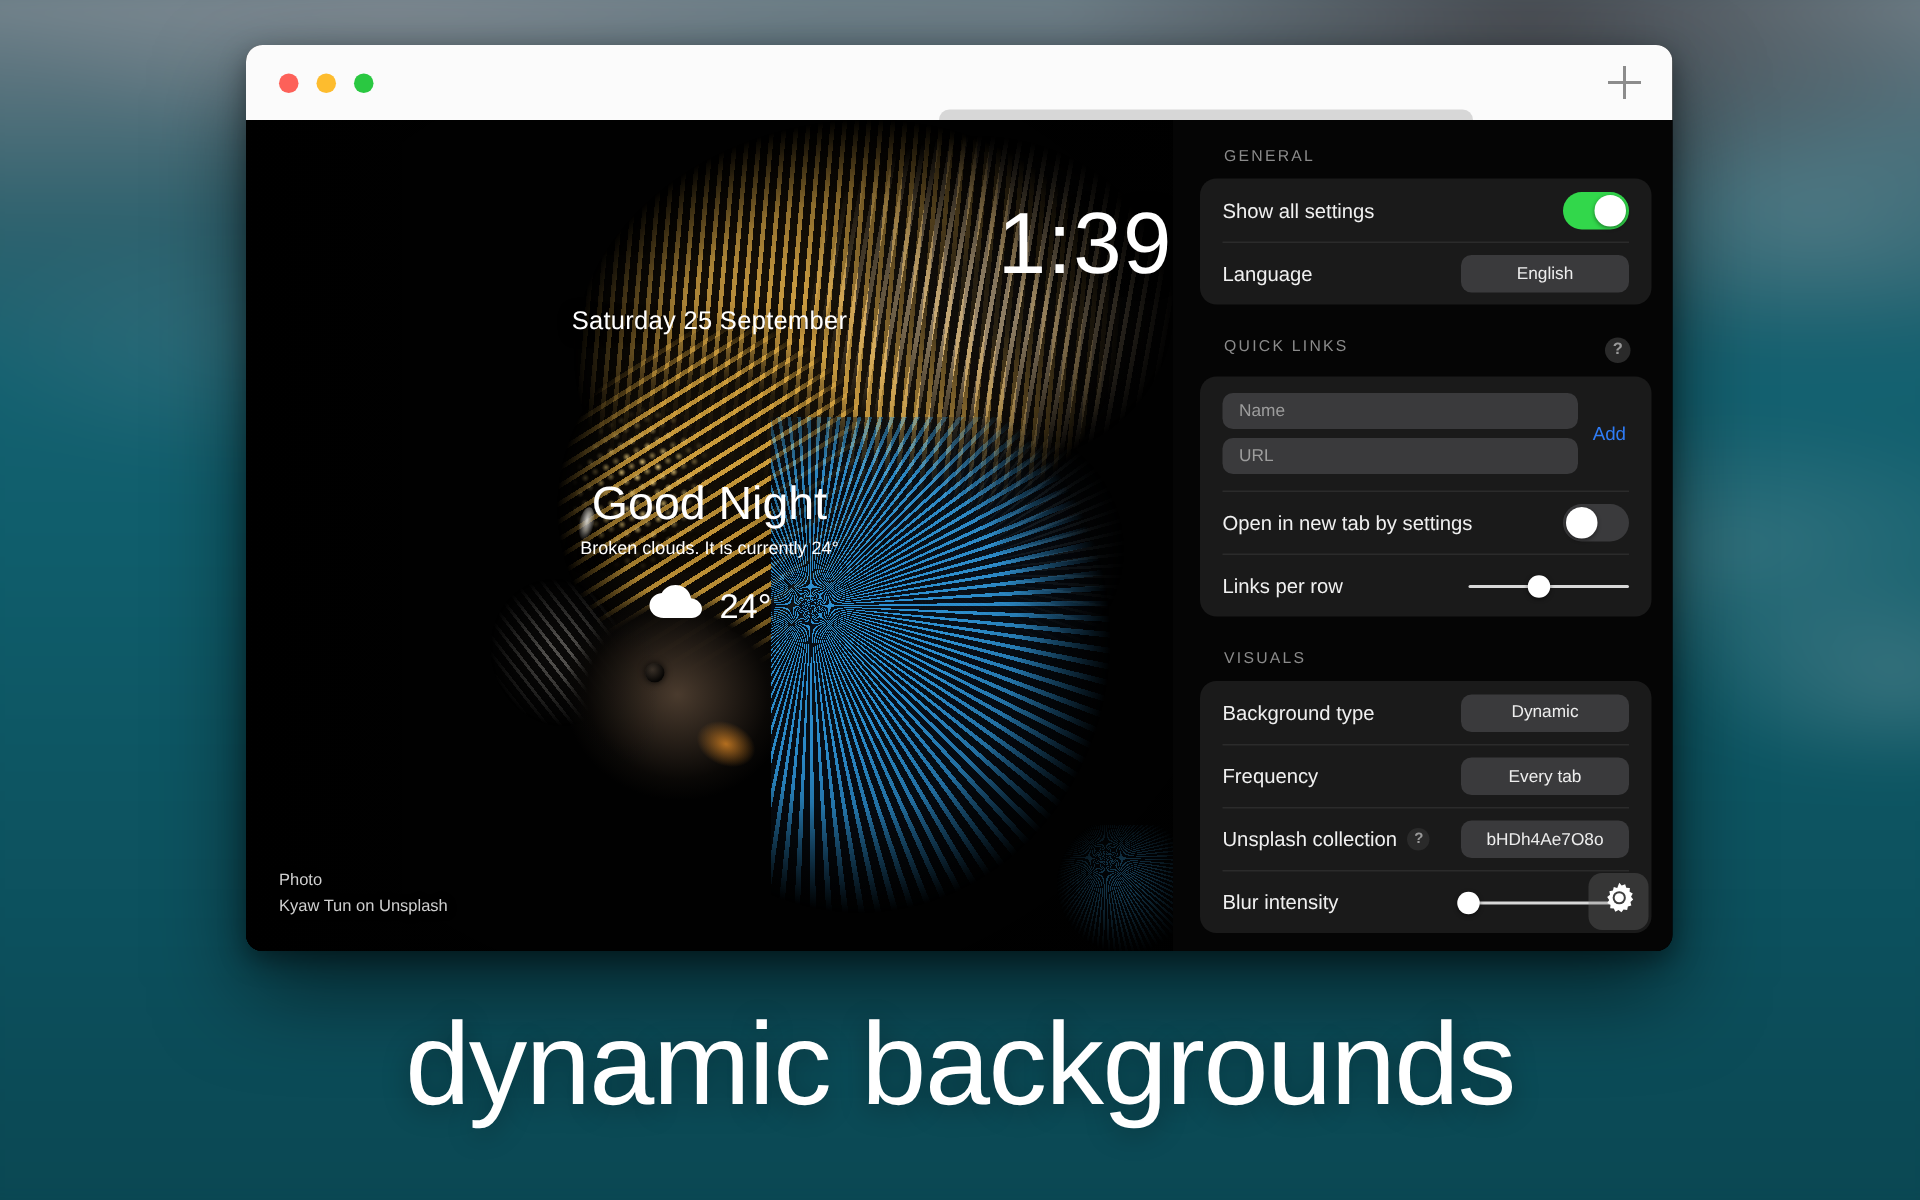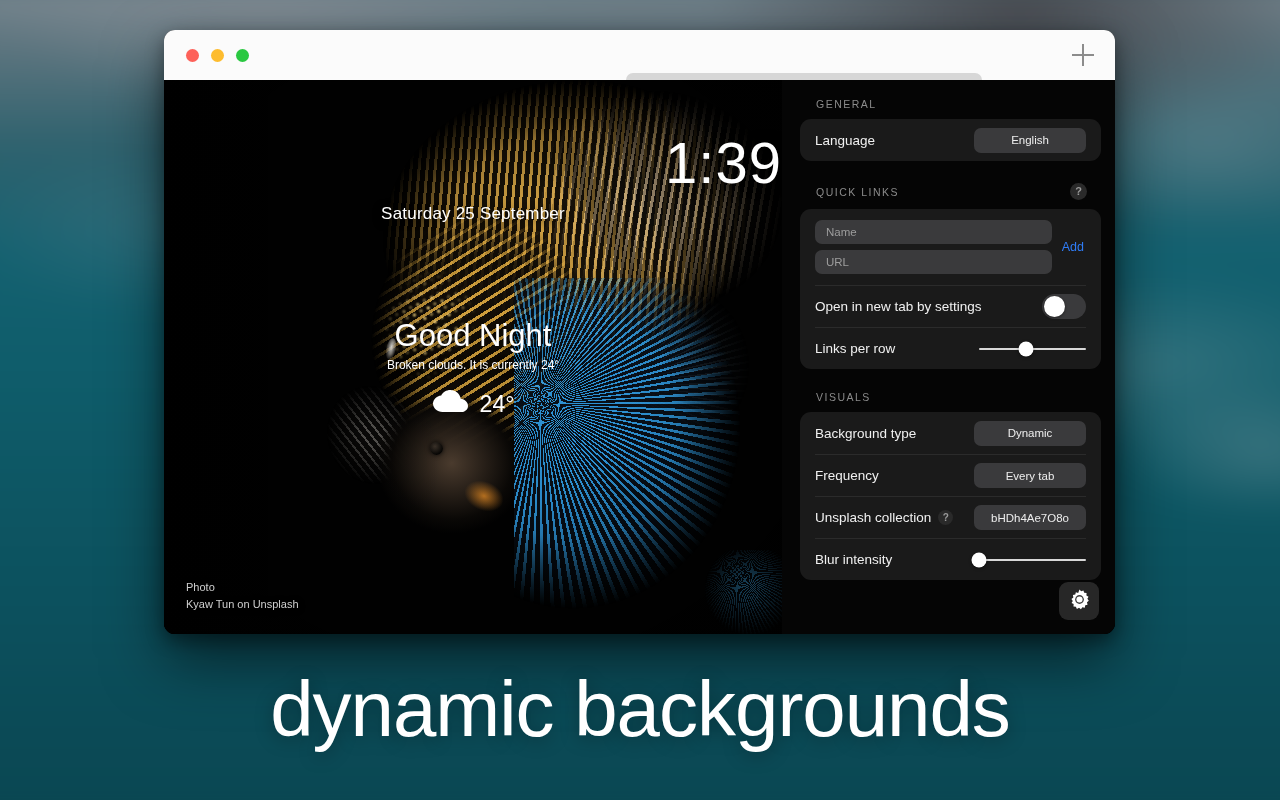--- a/index.html
+++ b/index.html
@@ -247,21 +247,21 @@
     flex:1;
     background:#050505;
     padding:18px 14px 0 18px;
     overflow:hidden;
     position:relative;
   }
   .sec-title {
     font-size:10.5px; letter-spacing:1.5px; color:#8b8b8b;
     font-weight:500; margin:0 0 9px 16px;
     text-transform:uppercase;
-    display:flex; align-items:center;
+    display:flex; align-items:flex-start;
   }
   .sec-title .spacer { flex:1; }
   .help {
     width:17px; height:17px; border-radius:50%;
     background:#2a2a2a; color:#9a9a9a;
     font-size:11px; line-height:17px; text-align:center;
     letter-spacing:0; font-weight:600;
     margin-right:14px;
   }
   .help.inline {
@@ -394,20 +394,26 @@
       </div>
     </div>
 
     <div id="settings">
 
       <div class="sec-title">
         <span>GENERAL</span>
       </div>
       <div class="card">
         <div class="row">
+          <span class="row-label">Show all settings</span>
+          <span class="toggle on">
+            <span class="knob"></span>
+          </span>
+        </div>
+        <div class="row">
           <span class="row-label">Language</span>
           <span class="pill">English</span>
         </div>
       </div>
 
       <div class="sec-title">
         <span>QUICK LINKS</span>
         <span class="spacer"></span>
         <span class="help">?</span>
       </div>

